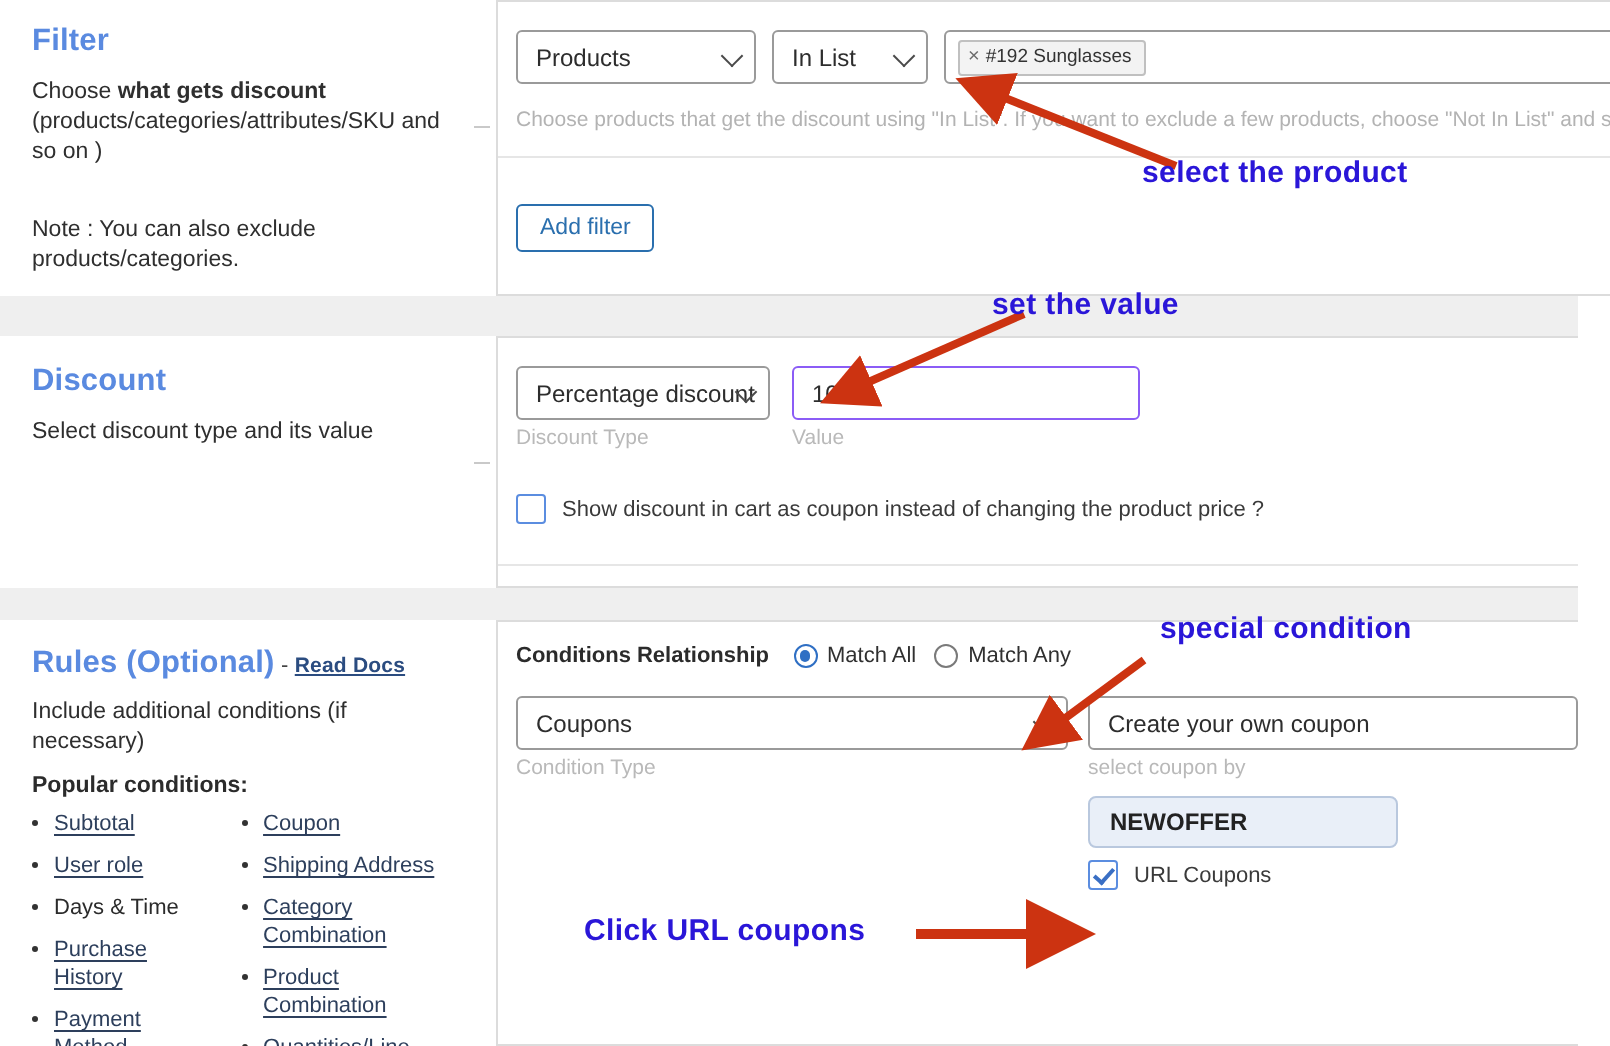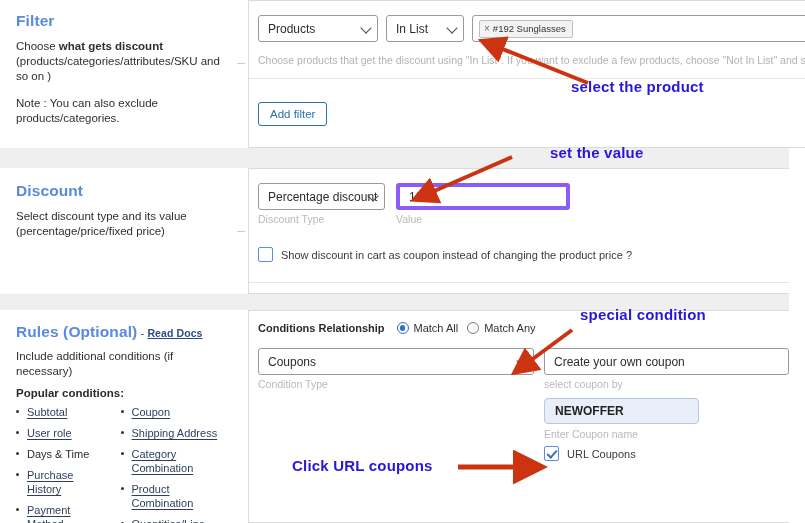--- a/index.html
+++ b/index.html
@@ -94,21 +94,21 @@
   }
   .select .chev {
     position:absolute; right:7px; top:50%;
     width:8px; height:8px; margin-top:-5px;
     border-right:1.6px solid #4a4a4a;
     border-bottom:1.6px solid #4a4a4a;
     transform: rotate(45deg);
   }
   .textinput {
     height: 27px;
-    border: 4px solid #8b5cf6;
+    border: 1px solid #8b5cf6;
     border-radius: 3px;
     background:#fff;
     font-size: 12px;
     color:#2d2d2d;
     display:flex; align-items:center;
     padding: 0 9px;
     white-space: nowrap; overflow:hidden;
   }
   .tokenbox {
     min-height: 27px;
@@ -254,21 +254,21 @@
 
 <div class="page">
 
   <div class="section" style="height:148px;">
     <div class="left-col">
       <div class="sec-title">Filter</div>
       <p class="body-txt">
         <span>Choose </span><b>what gets discount</b><br>
         <span>(products/categories/attributes/SKU and so on )</span>
       </p>
-      <p class="body-txt" style="margin-top:12px;">Note : You can also exclude products/categories.</p>
+      <p class="body-txt" style="margin-top:24px;">Note : You can also exclude products/categories.</p>
     </div>
 
     <div class="right-col">
       <div class="card" style="height:148px; padding:14px 0 0 9px;">
         <div class="tick" style="top:62px;"></div>
 
         <div style="display:flex; align-items:flex-start; gap:8px; padding-right:0;">
           <div class="select" style="width:120px;">
             <span>Products</span>
             <span class="chev"></span>
@@ -296,21 +296,20 @@
     </div>
   </div>
 
   <div class="band"></div>
 
   <div class="section" style="height:126px;">
     <div class="left-col" style="padding-top:14px;">
       <div class="sec-title">Discount</div>
       <p class="body-txt">
         <span>Select discount type and its value</span><br>
-        <span>(percentage/price/fixed price)</span>
       </p>
     </div>
 
     <div class="right-col">
       <div class="card" style="height:126px; padding:14px 0 0 9px;">
         <div class="tick" style="top:62px;"></div>
 
         <div style="display:flex; align-items:flex-start; gap:11px;">
           <div>
             <div class="select" style="width:127px;">
@@ -386,21 +385,20 @@
           </div>
           <div style="flex:1 1 auto; min-width:0;">
             <div class="select" style="width:100%;">
               <span>Create your own coupon</span>
             </div>
             <div class="fieldlabel">select coupon by</div>
 
             <div class="coupon-pill" style="margin-top:8px;">
               <span>NEWOFFER</span>
             </div>
-            <div class="fieldlabel" style="margin-top:4px;">Enter Coupon name</div>
 
             <div class="checkbox-row" style="margin-top:6px;">
               <span class="cbox checked"></span>
               <span class="cb-label">URL Coupons</span>
             </div>
 
           </div>
         </div>
 
       </div>
@@ -417,17 +415,17 @@
     <line x1="588" y1="83" x2="500" y2="48" stroke="#cc3311" stroke-width="4" marker-end="url(#ah)"></line>
 
     <line x1="512" y1="157" x2="432" y2="192" stroke="#cc3311" stroke-width="4" marker-end="url(#ah)"></line>
 
     <line x1="572" y1="330" x2="530" y2="361" stroke="#cc3311" stroke-width="4" marker-end="url(#ah)"></line>
 
     <line x1="458" y1="467" x2="518" y2="467" stroke="#cc3311" stroke-width="5" marker-end="url(#ah)"></line>
   </svg>
 
   <div class="anno" style="left:571px; top:78px;">select the product</div>
-  <div class="anno" style="left:550px; top:144px;">set the value</div>
+  <div class="anno" style="left:496px; top:144px;">set the value</div>
   <div class="anno" style="left:580px; top:306px;">special condition</div>
   <div class="anno" style="left:292px; top:457px;">Click URL coupons</div>
 
 </div>
 
 </body></html>

